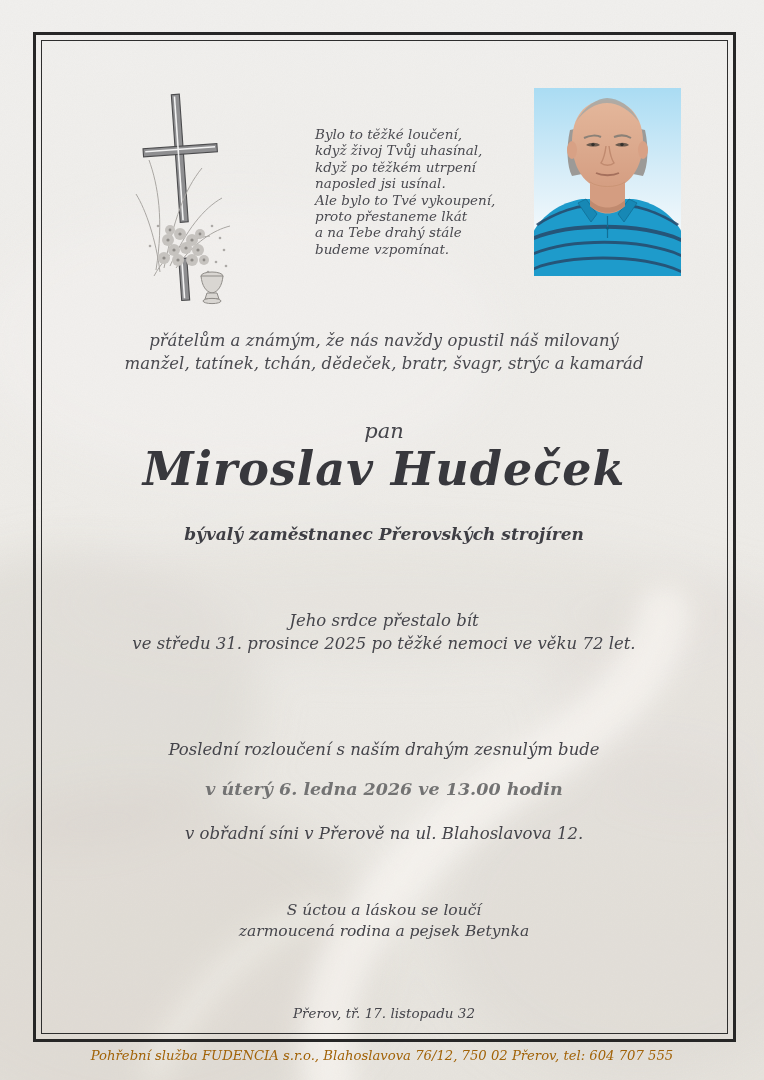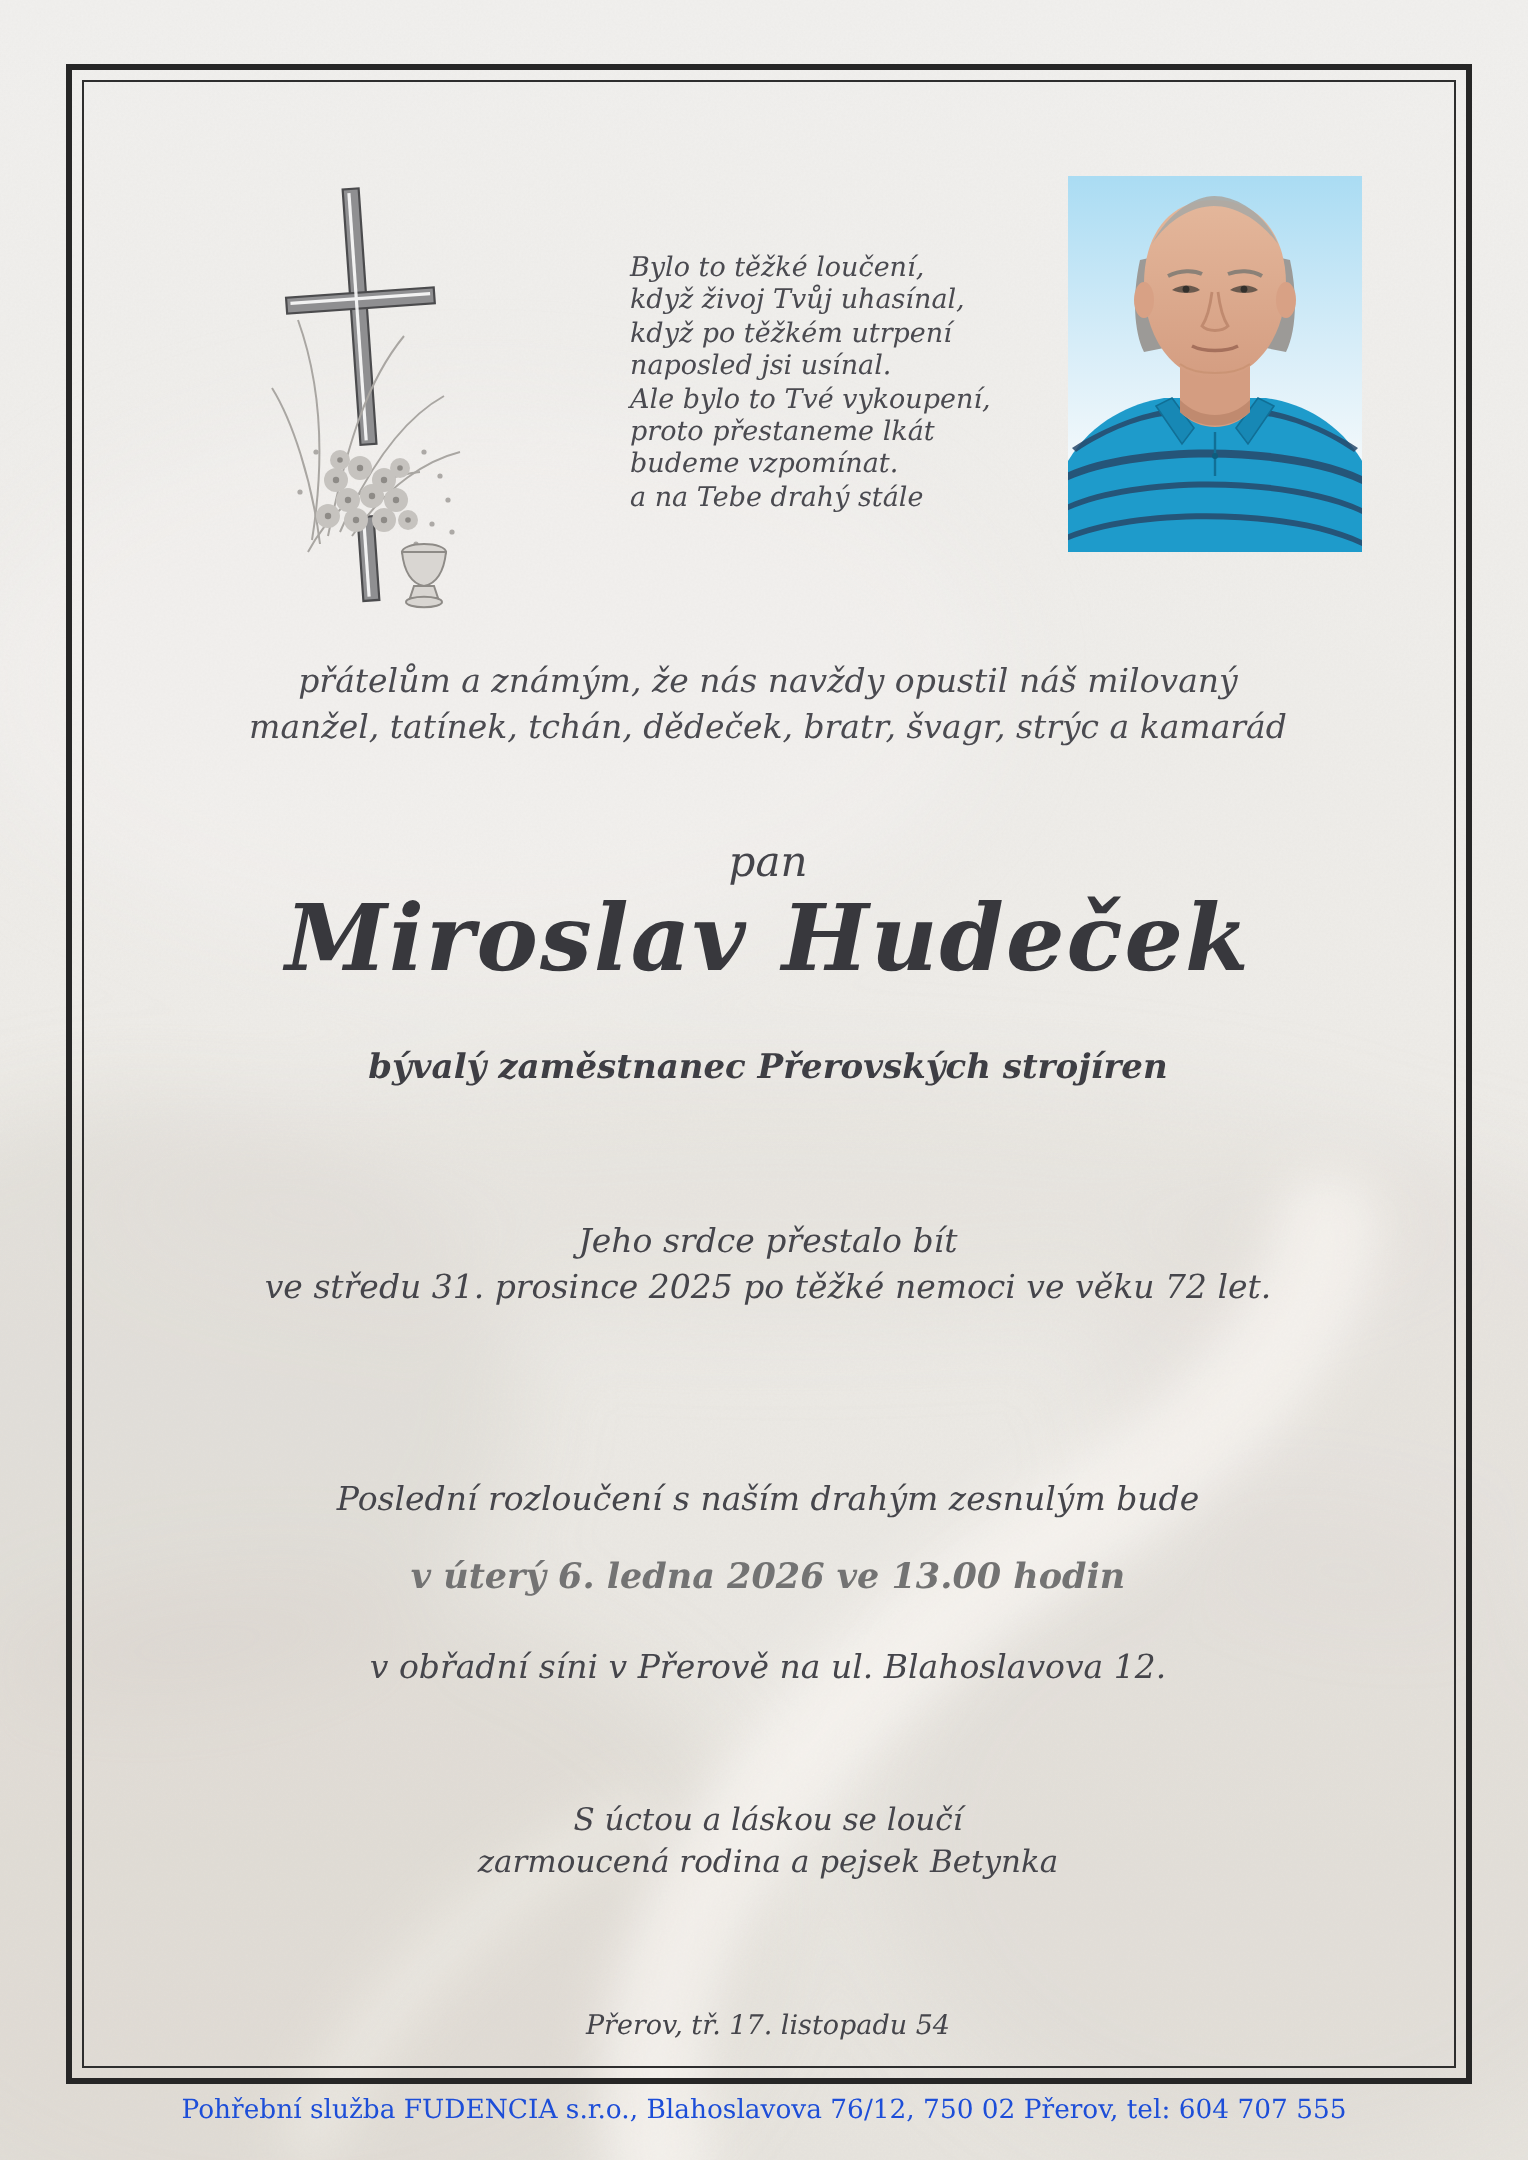--- a/index.html
+++ b/index.html
@@ -40,21 +40,21 @@
   }
   .subtitle{top:524px;font-size:17px;font-weight:bold;font-style:italic;color:#3e3e44;}
   .death{top:610px;font-size:16.5px;line-height:22.5px;font-style:italic;}
   .funeral-intro{top:740px;font-size:16.5px;font-style:italic;}
   .funeral-datetime{top:779px;font-size:17.5px;font-weight:bold;font-style:italic;color:#737373;}
   .funeral-place{top:824px;font-size:16.5px;font-style:italic;}
   .farewell{top:900px;font-size:15.5px;line-height:21px;font-style:italic;}
   .address{top:1005px;font-size:13.5px;font-style:italic;}
   .footer{
     top:1048px;left:0;width:764px;text-align:center;
-    font-size:13.2px;color:#1d4ed8;
+    font-size:13.2px;font-style:italic;color:#a16207;
   }
   .watermark{
     left:777px;top:556px;font-size:7px;font-style:normal;
     color:#8a8a8a;opacity:.38;transform:rotate(0deg);
     font-family:"DejaVu Sans","Liberation Sans",sans-serif;
     letter-spacing:.5px;
   }
 </style>
 </head>
 <body>
@@ -230,22 +230,22 @@
     </svg>
   </div>
 
   <div class="abs poem">
     <div>Bylo to těžké loučení,</div>
     <div>když živoj Tvůj uhasínal,</div>
     <div>když po těžkém utrpení</div>
     <div>naposled jsi usínal.</div>
     <div>Ale bylo to Tvé vykoupení,</div>
     <div>proto přestaneme lkát</div>
+    <div>a na Tebe drahý stále</div>
     <div>budeme vzpomínat.</div>
-    <div>a na Tebe drahý stále</div>
   </div>
 
   <div class="abs centered announcement">
     <div>přátelům a známým, že nás navždy opustil náš milovaný</div>
     <div>manžel, tatínek, tchán, dědeček, bratr, švagr, strýc a kamarád</div>
   </div>
 
   <div class="abs centered pan">pan</div>
   <h1 class="abs centered name">Miroslav Hudeček</h1>
   <div class="abs centered subtitle">bývalý zaměstnanec Přerovských strojíren</div>
@@ -257,19 +257,19 @@
 
   <div class="abs centered funeral-intro">Poslední rozloučení s naším drahým zesnulým bude</div>
   <div class="abs centered funeral-datetime">v úterý 6. ledna 2026 ve 13.00 hodin</div>
   <div class="abs centered funeral-place">v obřadní síni v Přerově na ul. Blahoslavova 12.</div>
 
   <div class="abs centered farewell">
     <div>S úctou a láskou se loučí</div>
     <div>zarmoucená rodina a pejsek Betynka</div>
   </div>
 
-  <div class="abs centered address">Přerov, tř. 17. listopadu 54</div>
+  <div class="abs centered address">Přerov, tř. 17. listopadu 32</div>
 
   <div class="abs watermark">©MGST</div>
 
   <div class="abs footer">Pohřební služba FUDENCIA s.r.o., Blahoslavova 76/12, 750 02 Přerov, tel: 604 707 555</div>
 
 </div>
 
 </body></html>

